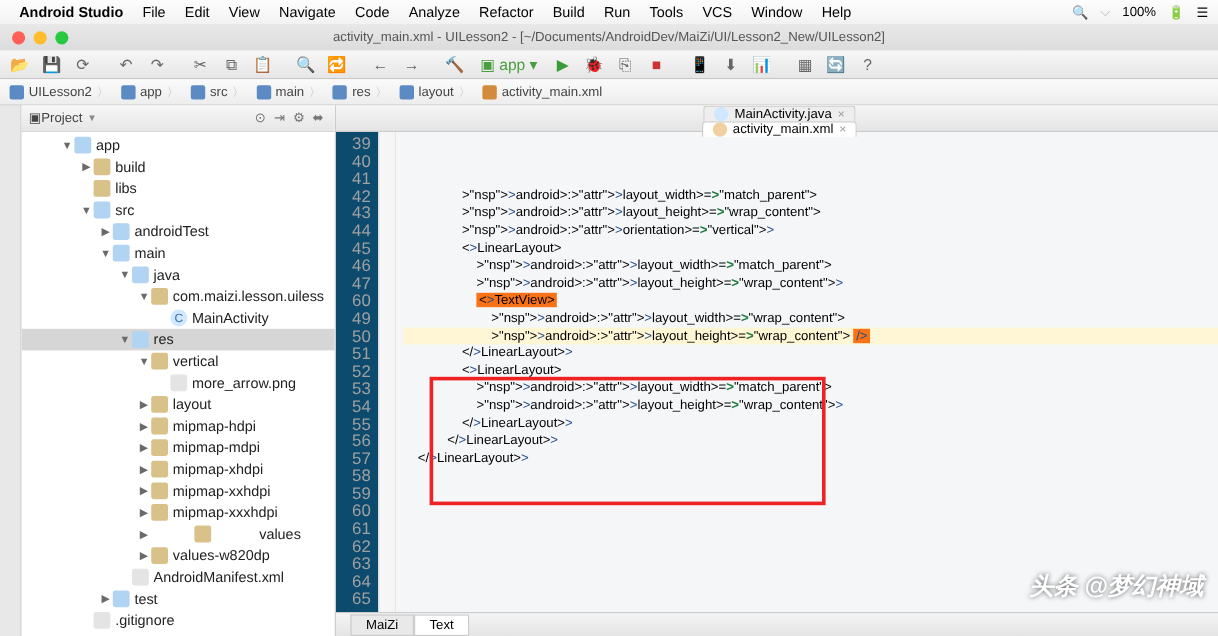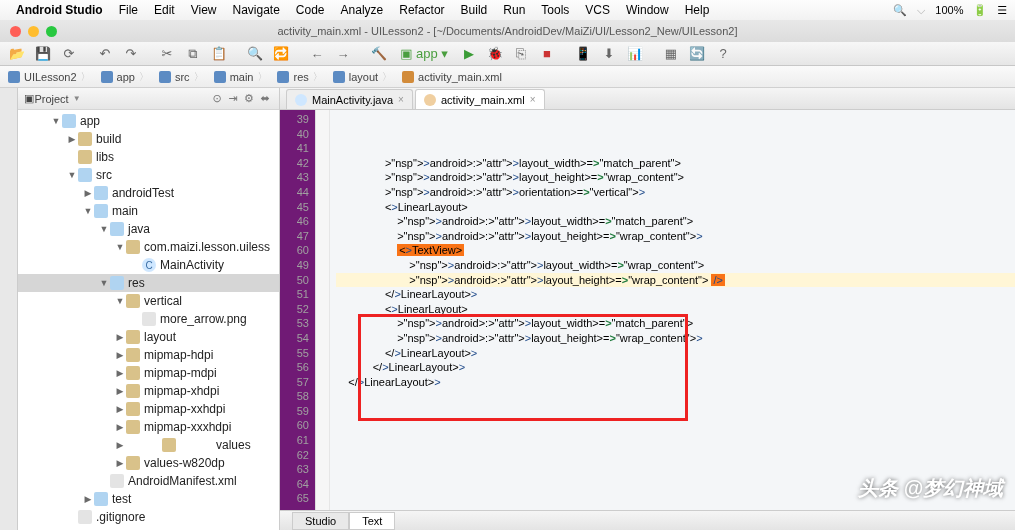--- a/index.html
+++ b/index.html
@@ -40,29 +40,29 @@
 .arrow.closed::before { content:"▶"; }
 .arrow.none::before { content:""; }
 .ticon { width:14px; height:14px; margin-right:4px; display:inline-flex; align-items:center; justify-content:center; font-size:10px; border-radius:2px; }
 .ticon.fldr { background:#d9c28a; }
 .ticon.fldr.hl { background:#b0d4f1; }
 .ticon.file { background:#e4e4e4; }
 .ticon.img { background:#e4e4e4; color:#888; }
 .ticon.cls { background:#cfe7ff; color:#3b6ea5; border-radius:50%; }
 .node.sel { background:#d6d6d6; }
 .editor { flex:1; display:flex; flex-direction:column; background:#f4f6f8; }
-.editortabs { height:22px; background:linear-gradient(#f5f5f5,#e4e4e4); border-bottom:1px solid #ccc; display:flex; align-items:flex-end; padding-left:6px; font-size:11px; }
+.editortabs { height:22px; background:linear-gradient(#f5f5f5,#e4e4e4); border-bottom:1px solid #ccc; display:flex; align-items:center; padding-left:6px; font-size:11px;flex-direction:column; }
 .etab { height:20px; display:flex; align-items:center; padding:0 8px; background:#eee; border:1px solid #ccc; border-bottom:none; margin-right:2px; border-radius:3px 3px 0 0; gap:5px; }
 .etab.active { background:#fff; }
 .etab .eicon { width:12px; height:12px; border-radius:50%; display:inline-block; }
 .etab .eicon.j { background:#cfe7ff; }
 .etab .eicon.x { background:#f0cfa0; }
 .etab .x { color:#999; font-size:10px; }
 .code { flex:1; display:flex; overflow:hidden; position:relative; }
-.gutter { width:36px; background:#701a75; border-right:1px solid #ddd; font-size:11px; color:#a0a0a0; text-align:right; padding:2px 6px 2px 0; line-height:14.6px; font-family:Menlo,Consolas,monospace; }
+.gutter { width:36px; background:#0c4a6e; border-right:1px solid #ddd; font-size:14px; color:#a0a0a0; text-align:right; padding:2px 6px 2px 0; line-height:14.6px; font-family:Menlo,Consolas,monospace; }
 .foldg { width:14px; background:#f6f6f6; border-right:1px solid #e6e6e6; }
 .src { flex:1; font-family:Menlo,Consolas,monospace; font-size:11px; line-height:14.6px; padding:2px 0 2px 6px; white-space:pre; position:relative; overflow:hidden; }
 .val { color:#1f7a3d; font-weight:600; }
 .tag { color:#1f4a8a; }
 .cursorbg { background:#fff6d6; }
 .caret { background:#f97316; padding:0 2px; }
 .redbox { position:absolute; border:3px solid #e22; pointer-events:none; }
 .bottabs { height:20px; background:linear-gradient(#f5f5f5,#e4e4e4); border-top:1px solid #ccc; display:flex; align-items:center; font-size:11px; padding-left:12px; }
 .btab { padding:2px 12px; background:#e9e9e9; border:1px solid #ccc; }
 .btab.active { background:#fff; }
@@ -333,19 +333,19 @@
           <div>63</div>
           <div>64</div>
           <div>65</div>
         </div>
       <div class="foldg"></div>
       <div class="src" id="src">
         <div class="redbox" id="redbox" style="top: 204.4px; left: 28px; width: 330px; height: 106.2px;"></div>
       <div>                <span class="&lt;span" <span="">&gt;</span>"nsp"&gt;<span class="tag">&gt;</span>android&gt;:<span class="&lt;span" <span="">&gt;</span>"attr"&gt;<span class="tag">&gt;</span>layout_width&gt;=<span class="val" <span="">&gt;</span>"match_parent"&gt;</div><div>                <span class="&lt;span" <span="">&gt;</span>"nsp"&gt;<span class="tag">&gt;</span>android&gt;:<span class="&lt;span" <span="">&gt;</span>"attr"&gt;<span class="tag">&gt;</span>layout_height&gt;=<span class="val" <span="">&gt;</span>"wrap_content"&gt;</div><div>                <span class="&lt;span" <span="">&gt;</span>"nsp"&gt;<span class="tag">&gt;</span>android&gt;:<span class="&lt;span" <span="">&gt;</span>"attr"&gt;<span class="tag">&gt;</span>orientation&gt;=<span class="val" <span="">&gt;</span>"vertical"&gt;<span class="tag">&gt;</span></div><div></div><div>                &lt;<span class="tag" <span="">&gt;</span>LinearLayout&gt;</div><div>                    <span class="&lt;span" <span="">&gt;</span>"nsp"&gt;<span class="tag">&gt;</span>android&gt;:<span class="&lt;span" <span="">&gt;</span>"attr"&gt;<span class="tag">&gt;</span>layout_width&gt;=<span class="val" <span="">&gt;</span>"match_parent"&gt;</div><div>                    <span class="&lt;span" <span="">&gt;</span>"nsp"&gt;<span class="tag">&gt;</span>android&gt;:<span class="&lt;span" <span="">&gt;</span>"attr"&gt;<span class="tag">&gt;</span>layout_height&gt;=<span class="val" <span="">&gt;</span>"wrap_content"&gt;<span class="tag">&gt;</span></div><div></div><div>                    <span class="caret">&lt;<span class="tag" <span="">&gt;</span>TextView&gt;</span></div><div>                        <span class="&lt;span" <span="">&gt;</span>"nsp"&gt;<span class="tag">&gt;</span>android&gt;:<span class="&lt;span" <span="">&gt;</span>"attr"&gt;<span class="tag">&gt;</span>layout_width&gt;=<span class="val" <span="">&gt;</span>"wrap_content"&gt;</div><div class="cursorbg">                        <span class="&lt;span" <span="">&gt;</span>"nsp"&gt;<span class="tag">&gt;</span>android&gt;:<span class="&lt;span" <span="">&gt;</span>"attr"&gt;<span class="tag">&gt;</span>layout_height&gt;=<span class="val" <span="">&gt;</span>"wrap_content"&gt; <span class="tag"><span class="caret">/&gt;</span></span></div><div></div><div>                &lt;/<span class="tag" <span="">&gt;</span>LinearLayout&gt;<span class="tag">&gt;</span></div><div></div><div>                &lt;<span class="tag" <span="">&gt;</span>LinearLayout&gt;</div><div>                    <span class="&lt;span" <span="">&gt;</span>"nsp"&gt;<span class="tag">&gt;</span>android&gt;:<span class="&lt;span" <span="">&gt;</span>"attr"&gt;<span class="tag">&gt;</span>layout_width&gt;=<span class="val" <span="">&gt;</span>"match_parent"&gt;</div><div>                    <span class="&lt;span" <span="">&gt;</span>"nsp"&gt;<span class="tag">&gt;</span>android&gt;:<span class="&lt;span" <span="">&gt;</span>"attr"&gt;<span class="tag">&gt;</span>layout_height&gt;=<span class="val" <span="">&gt;</span>"wrap_content"&gt;<span class="tag">&gt;</span></div><div></div><div></div><div>                &lt;/<span class="tag" <span="">&gt;</span>LinearLayout&gt;<span class="tag">&gt;</span></div><div></div><div>            &lt;/<span class="tag" <span="">&gt;</span>LinearLayout&gt;<span class="tag">&gt;</span></div><div></div><div></div><div></div><div></div><div>    &lt;/<span class="tag" <span="">&gt;</span>LinearLayout&gt;<span class="tag">&gt;</span></div></div>
     </div>
     <div class="bottabs" id="bottabs">
-        <div class="btab">Studio</div>
+        <div class="btab">MaiZi</div>
         <div class="btab active">Text</div>
       </div>
   </div>
 </div>
 
 <div class="watermark">头条 @梦幻神域</div>
 
 </body></html>

